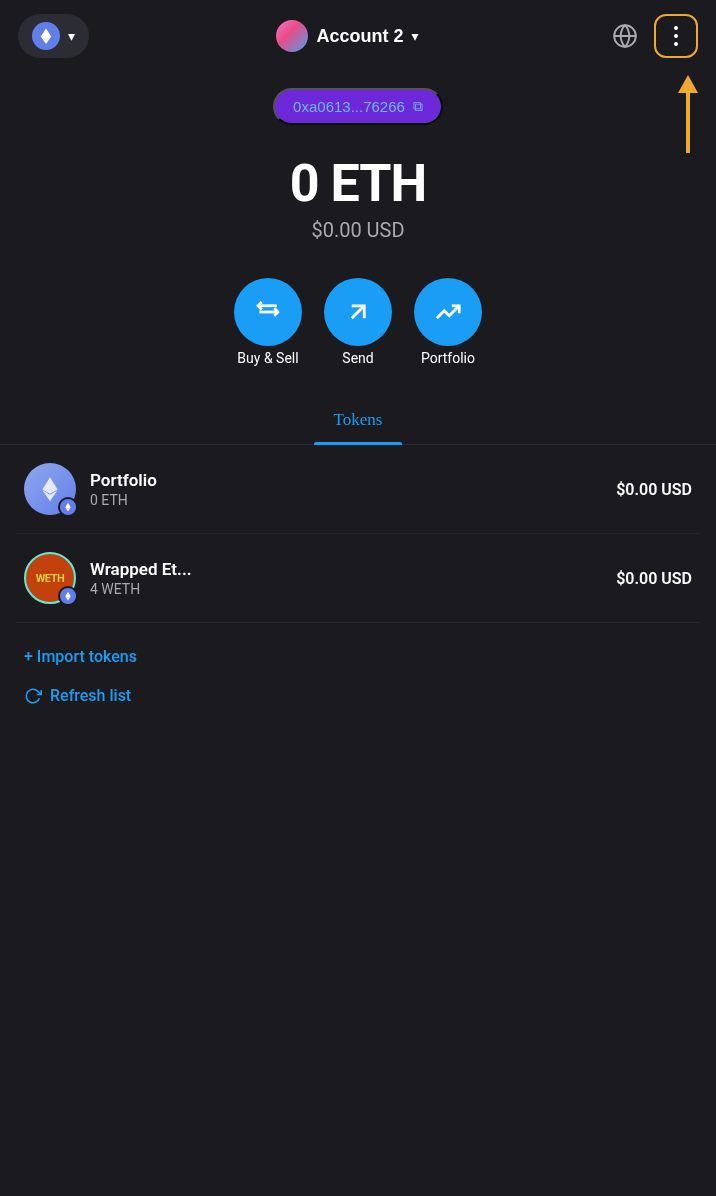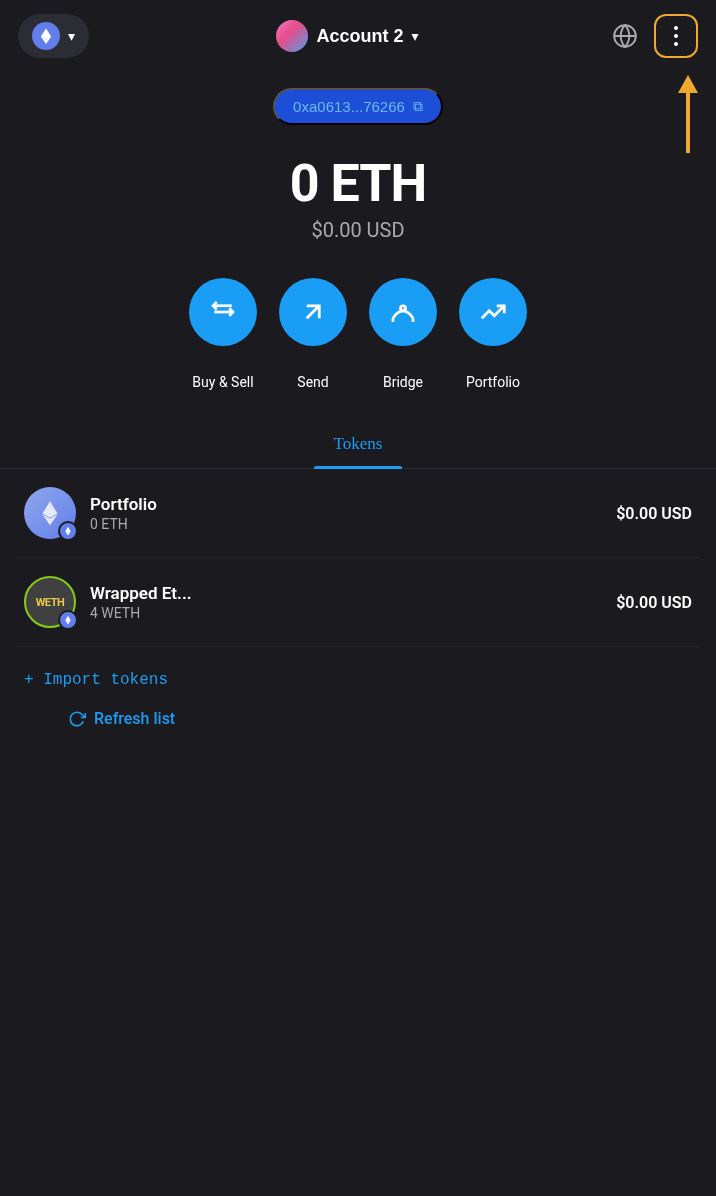--- a/index.html
+++ b/index.html
@@ -153,21 +153,21 @@
     }
 
     
     .address-section {
       display: flex;
       justify-content: center;
       padding: 16px 0 8px;
     }
 
     .address-badge {
-      background-color: #1d4ed8;
+      background-color: #6d28d9;
       border-radius: 20px;
       padding: 8px 18px;
       display: flex;
       align-items: center;
       gap: 8px;
       font-size: 15px;
       color: #6ab8f7;
       cursor: pointer;
     }
 
@@ -200,21 +200,21 @@
       display: flex;
       justify-content: center;
       gap: 22px;
       padding: 28px 20px 20px;
     }
 
     .action-item {
       display: flex;
       flex-direction: column;
       align-items: center;
-      gap: 28px;
+      gap: 4px;
       cursor: pointer;
     }
 
     .action-circle {
       width: 68px;
       height: 68px;
       border-radius: 50%;
       background: #1a9ef5;
       display: flex;
       align-items: center;
@@ -316,22 +316,22 @@
       font-size: 16px;
       font-weight: 600;
       color: #ffffff;
     }
 
     
     .weth-icon {
       width: 52px;
       height: 52px;
       border-radius: 50%;
-      background: #404040;
-      border: 2px solid #84cc16;
+      background: #c2410c;
+      border: 2px solid #5eead4;
       display: flex;
       align-items: center;
       justify-content: center;
       font-size: 11px;
       font-weight: 700;
       color: #e8c84a;
       letter-spacing: -0.5px;
     }
 
     
@@ -351,28 +351,26 @@
       cursor: pointer;
     }
 
     .import-tokens-link {
       display: flex;
       align-items: center;
       gap: 8px;
       color: #1a9ef5;
       font-size: 16px;
       font-weight: 500;
-      font-family: Liberation Mono, monospace;
     }
 
     
     .refresh-list {
       padding: 20px 24px 30px;
       cursor: pointer;
-      margin-left: 44px;
     }
 
     .refresh-list-link {
       display: flex;
       align-items: center;
       gap: 8px;
       color: #1a9ef5;
       font-size: 16px;
       font-weight: 500;
     }
@@ -456,31 +454,20 @@
     <div class="action-circle">
       <svg viewBox="0 0 24 24" fill="none" stroke="white" stroke-width="2.2">
         <line x1="7" y1="17" x2="17" y2="7"></line>
         <polyline points="7 7 17 7 17 17"></polyline>
       </svg>
     </div>
     <span class="action-label">Send</span>
   </div>
 
 
-  <div class="action-item">
-    <div class="action-circle">
-      <svg viewBox="0 0 24 24" fill="none" stroke="white" stroke-width="2.2">
-        <path d="M4 17c2-4 6-6 8-6s6 2 8 6"></path>
-        <line x1="4" y1="17" x2="4" y2="20"></line>
-        <line x1="20" y1="17" x2="20" y2="20"></line>
-        <circle cx="12" cy="9" r="2"></circle>
-      </svg>
-    </div>
-    <span class="action-label">Bridge</span>
-  </div>
 
   <div class="action-item">
     <div class="action-circle">
       <svg viewBox="0 0 24 24" fill="none" stroke="white" stroke-width="2.2">
         <polyline points="3 17 9 11 13 15 21 7"></polyline>
         <polyline points="15 7 21 7 21 13"></polyline>
       </svg>
     </div>
     <span class="action-label">Portfolio</span>
   </div>

